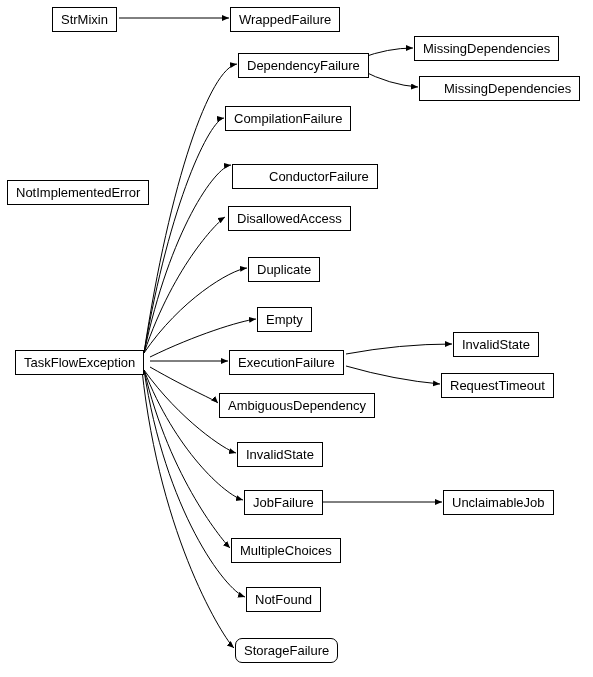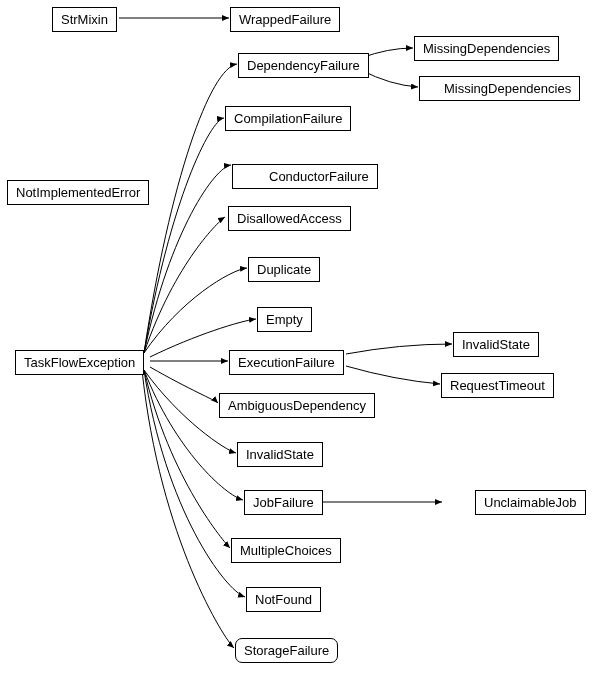--- a/index.html
+++ b/index.html
@@ -82,17 +82,17 @@
 <div class="node" style="left:15px; top:350px;">TaskFlowException</div>
 
 <div class="node" style="left:229px; top:350px;">ExecutionFailure</div>
 <div class="node" style="left:453px; top:332px;">InvalidState</div>
 <div class="node" style="left:441px; top:373px;">RequestTimeout</div>
 
 <div class="node" style="left:219px; top:393px;">AmbiguousDependency</div>
 <div class="node" style="left:237px; top:442px;">InvalidState</div>
 
 <div class="node" style="left:244px; top:490px;">JobFailure</div>
-<div class="node" style="left:443px; top:490px;margin-left:32px;">UnclaimableJob</div>
+<div class="node" style="left:443px; top:490px;">UnclaimableJob</div>
 
 <div class="node" style="left:231px; top:538px;">MultipleChoices</div>
 <div class="node" style="left:246px; top:587px;">NotFound</div>
 <div class="node" style="left:235px; top:638px;border-radius:7px;">StorageFailure</div>
 
 </body></html>

